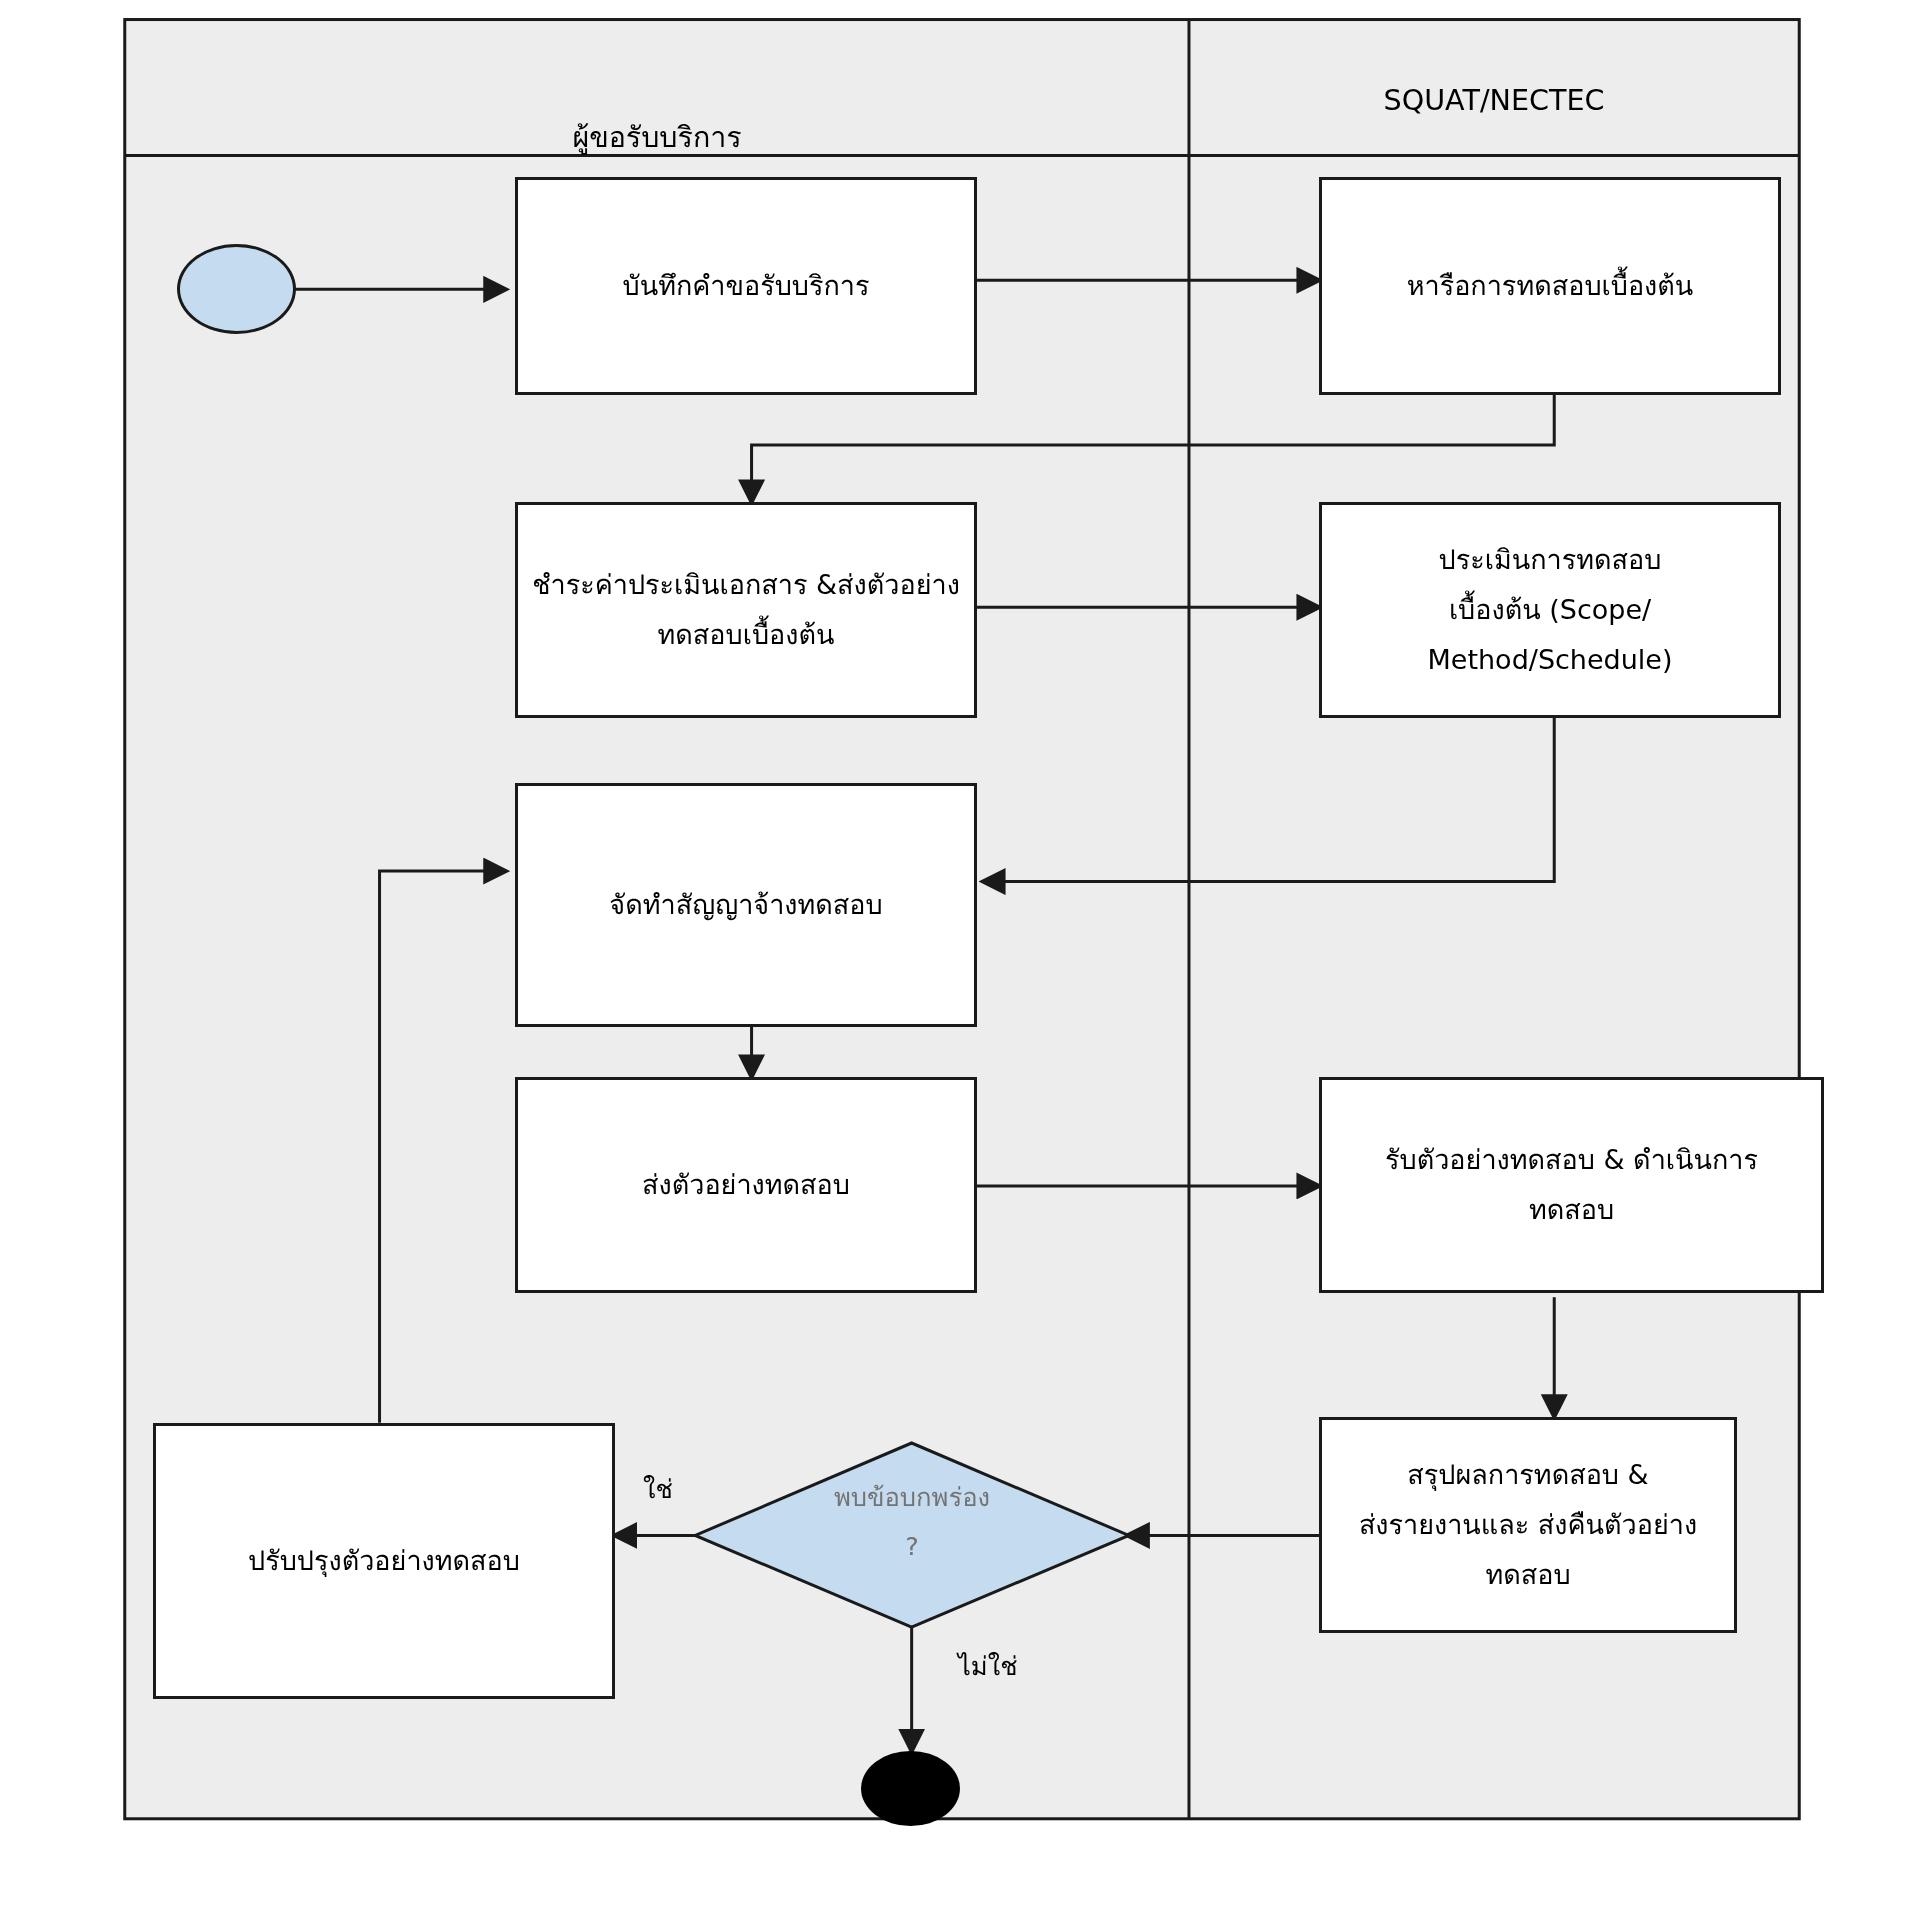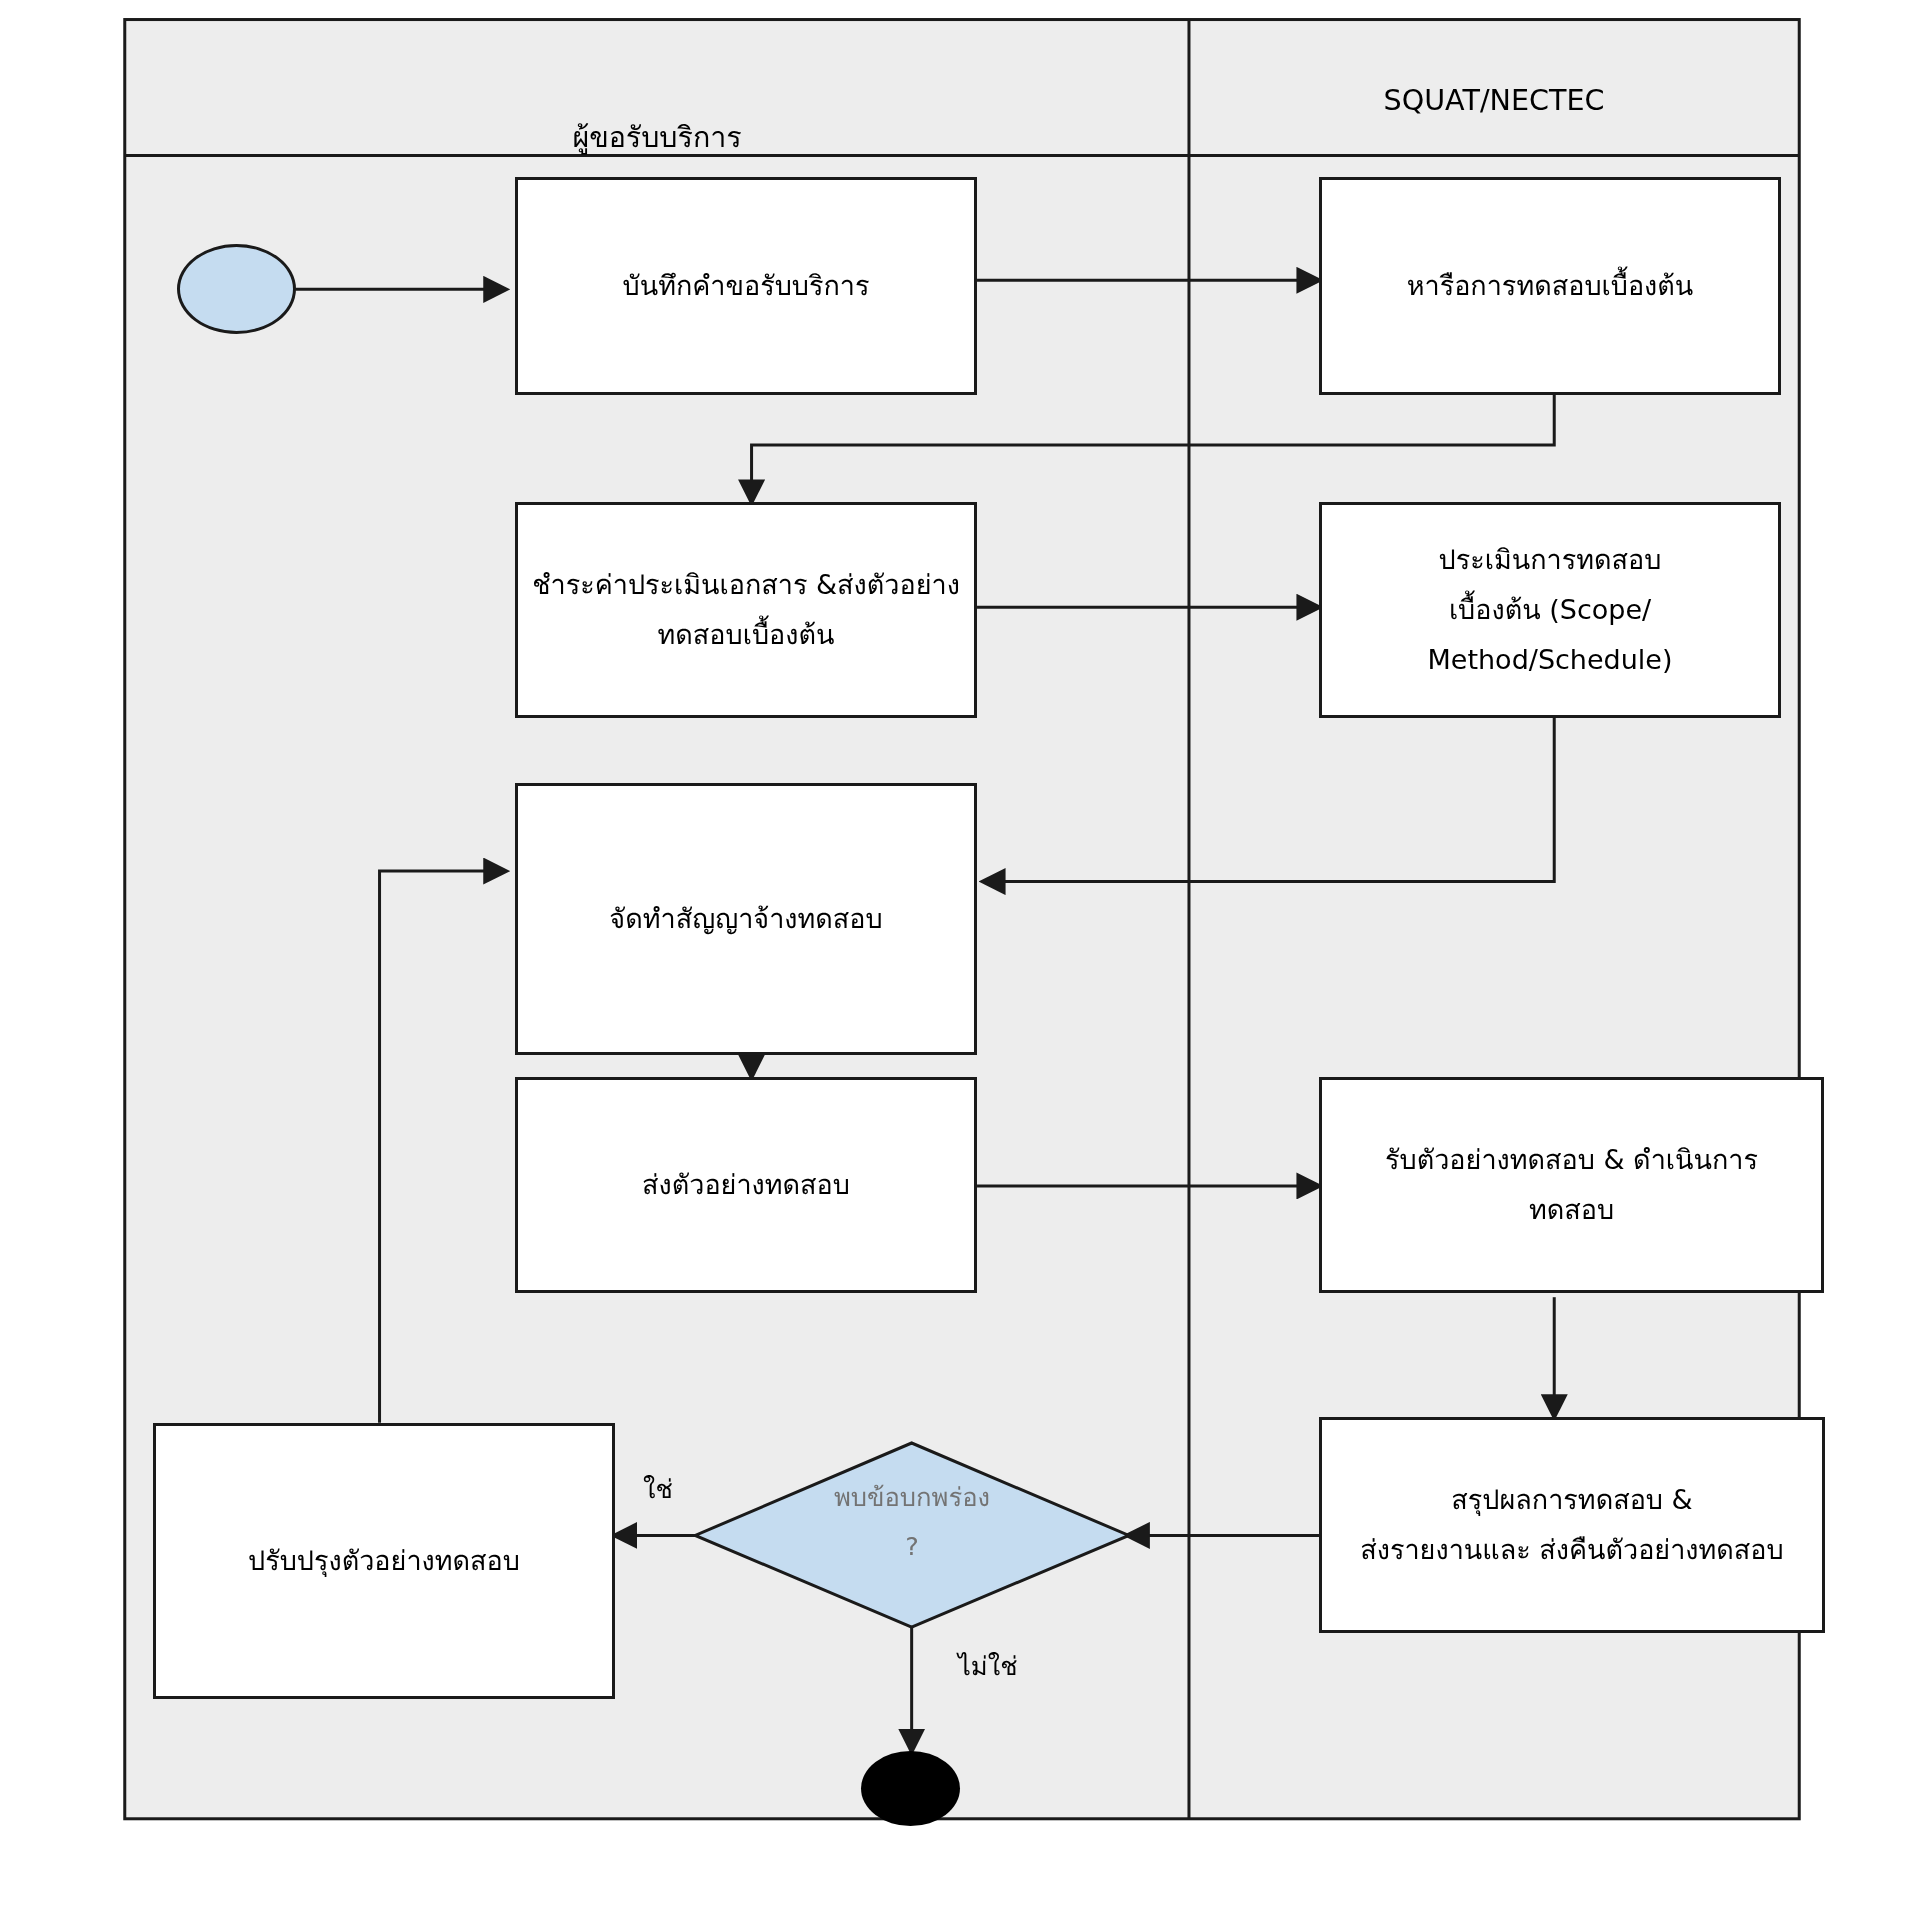--- a/index.html
+++ b/index.html
@@ -169,40 +169,40 @@
     </div>
   </div>
 
   <div class="proc-box" style="left:1319px; top:502px; width:462px; height:216px;">
     <div class="box-text">
       <div>ประเมินการทดสอบ</div>
       <div>เบื้องต้น (Scope/ Method/Schedule)</div>
     </div>
   </div>
 
-  <div class="proc-box" style="left:515px; top:783px; width:462px; height:272px;">
+  <div class="proc-box" style="left:515px; top:783px; width:462px; height:244px;">
     <div class="box-text">
       <div>จัดทำสัญญาจ้างทดสอบ</div>
     </div>
   </div>
 
   <div class="proc-box" style="left:515px; top:1077px; width:462px; height:216px;">
     <div class="box-text">
       <div>ส่งตัวอย่างทดสอบ</div>
     </div>
   </div>
 
   <div class="proc-box" style="left:1319px; top:1077px; width:505px; height:216px;">
     <div class="box-text">
       <div>รับตัวอย่างทดสอบ  &amp;  ดำเนินการ</div>
       <div>ทดสอบ</div>
     </div>
   </div>
 
-  <div class="proc-box" style="left:1319px; top:1417px; width:506px; height:216px;">
+  <div class="proc-box" style="left:1319px; top:1417px; width:418px; height:216px;">
     <div class="box-text">
       <div>สรุปผลการทดสอบ &amp;</div>
       <div>ส่งรายงานและ ส่งคืนตัวอย่างทดสอบ</div>
     </div>
   </div>
 
   <div class="proc-box" style="left:153px; top:1423px; width:462px; height:276px;">
     <div class="box-text">
       <div>ปรับปรุงตัวอย่างทดสอบ</div>
     </div>

